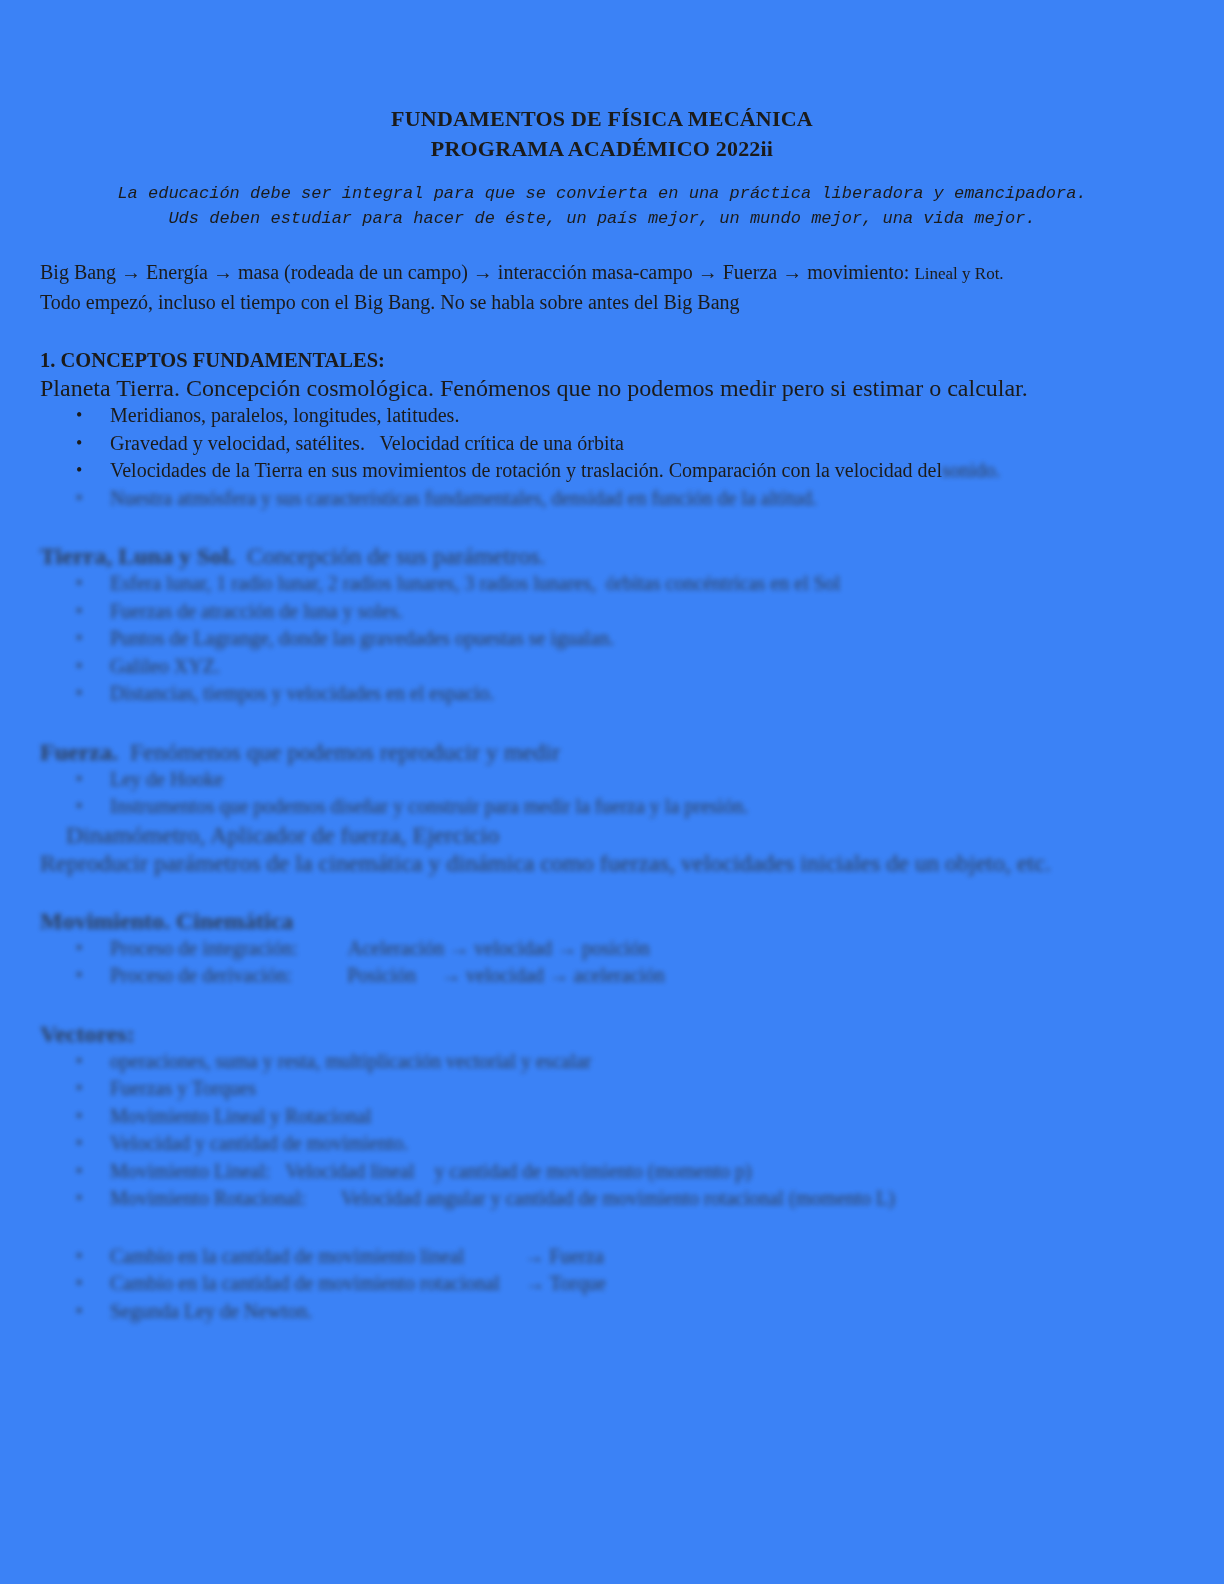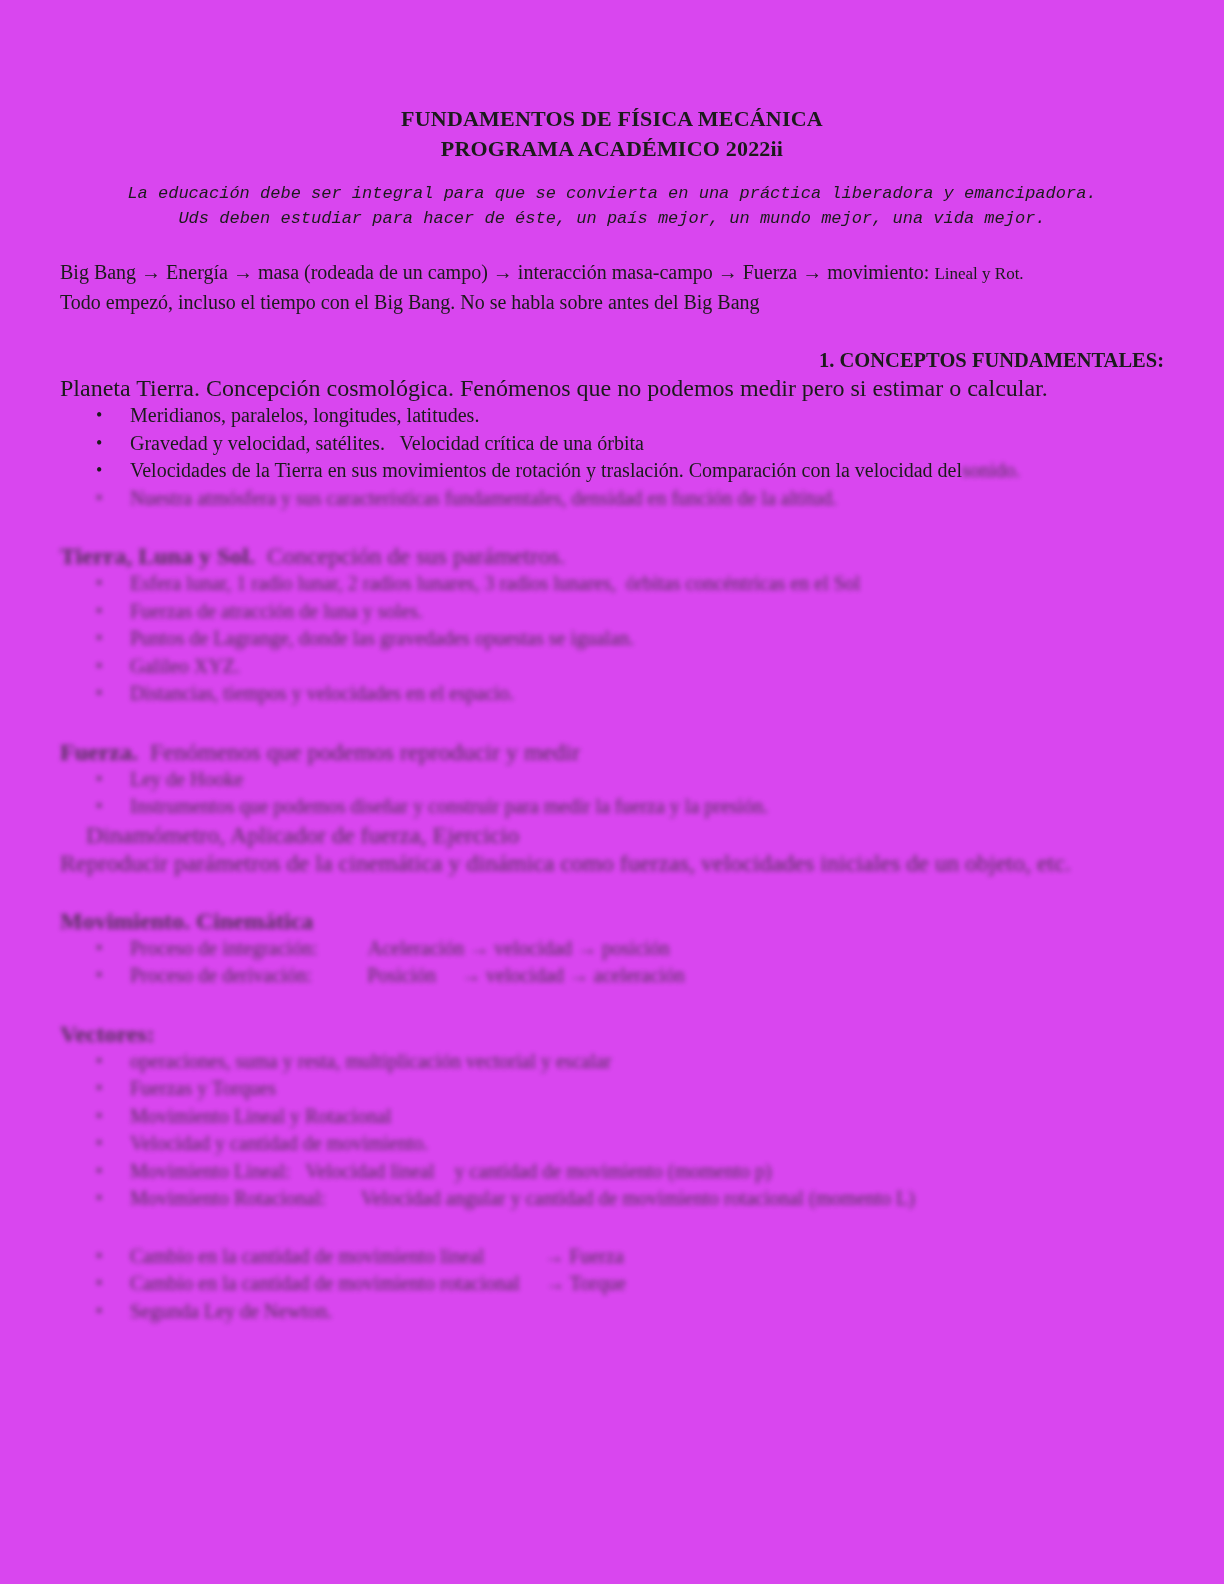--- a/index.html
+++ b/index.html
@@ -5,22 +5,22 @@
   * { margin: 0; padding: 0; box-sizing: border-box; }
   html, body { background: #ffffff; }
   body {
     width: 1224px; height: 1584px;
     font-family: "Liberation Serif", "DejaVu Serif", serif;
     color: #1b1b1b;
     overflow: hidden;
   }
   .page {
     width: 1224px; height: 1584px;
-    background: #d946ef;
-    padding: 104px 60px 0 60px;
+    background: #3b82f6;
+    padding: 104px 60px 0 40px;
   }
   
   .doc-title {
     text-align: center;
     font-size: 22px; font-weight: bold;
     line-height: 30px;
     letter-spacing: 0.2px;
   }
   .quote-block { margin-top: 17px; text-align: center; font-family: Liberation Mono, monospace; }
   .quote-line {
@@ -28,21 +28,21 @@
     font-size: 17px; line-height: 25px;
   }
   .email-line { font-style: italic; font-size: 17px; line-height: 25px; }
   .email-link { color: #22229e; text-decoration: underline; cursor: pointer; }
   
   .intro { margin-top: 27px; }
   .body-line { font-size: 20px; line-height: 28px; }
   .small-suffix { font-size: 17px; }
   .section-heading {
     margin-top: 30px;
-    font-size: 20.5px; font-weight: bold; line-height: 28px; text-align: right;
+    font-size: 20.5px; font-weight: bold; line-height: 28px;
   }
   .lead-line { font-size: 24px; line-height: 28px; }
   ul.doc-list { list-style: none; margin: 0; }
   ul.doc-list li {
     position: relative;
     padding-left: 70px;
     font-size: 20px; line-height: 27.5px;
   }
   ul.doc-list li::before {
     content: "\2022";

